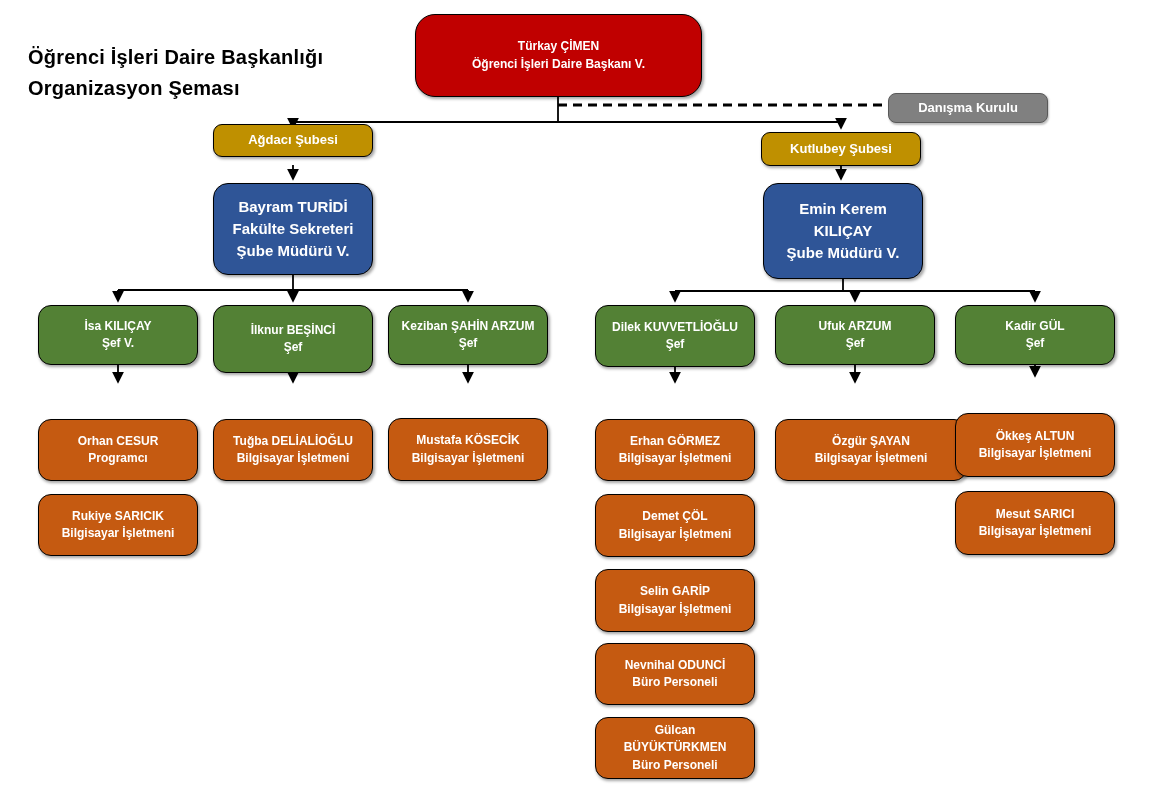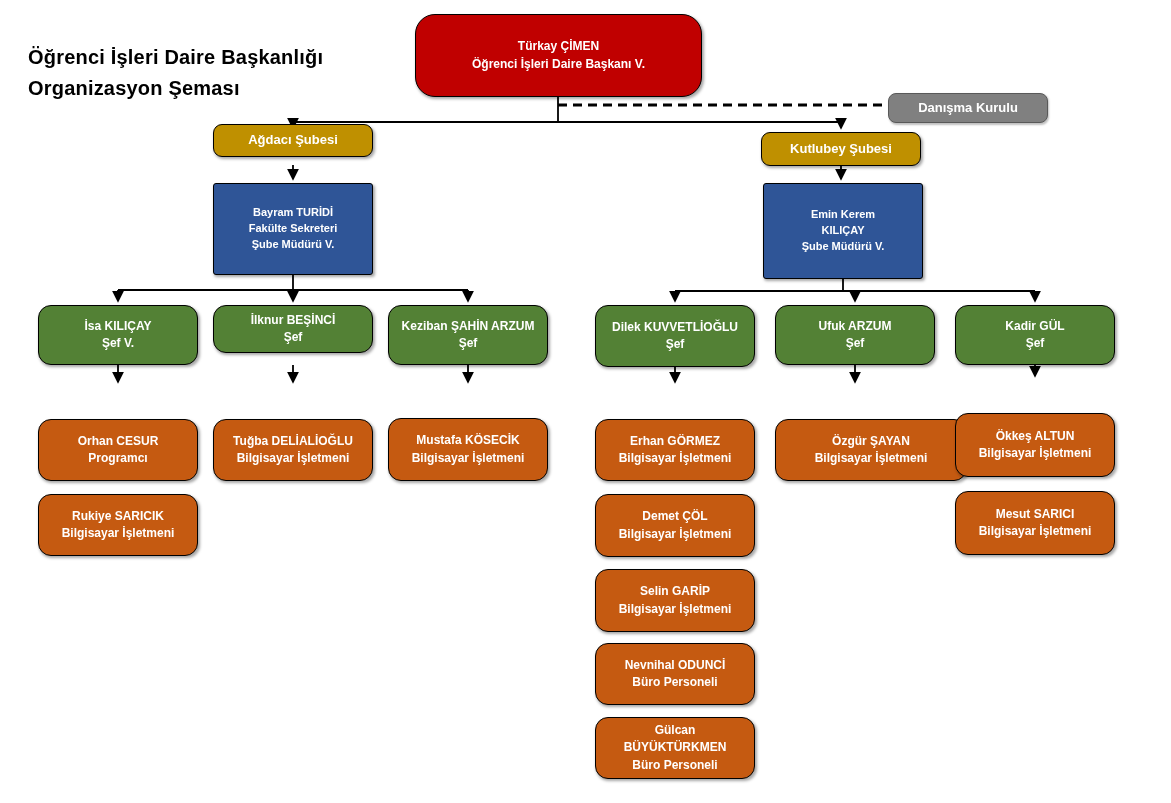--- a/index.html
+++ b/index.html
@@ -13,21 +13,21 @@
     color:#000;white-space:pre-line;line-height:1.55;letter-spacing:.2px;
   }
   .node{
     position:absolute;display:flex;flex-direction:column;align-items:center;justify-content:center;
     text-align:center;color:#fff;font-weight:700;border:1.6px solid #000;border-radius:12px;
     box-sizing:border-box;padding:2px 8px;box-shadow:1.5px 2px 3px rgba(0,0,0,.35);
   }
   .nm,.rl,.lb{white-space:pre-line;line-height:1.45;}
   .red   {background:var(--red);border-radius:20px;font-size:12px;}
   .gold  {background:var(--gold);border-radius:9px;font-size:13px;}
-  .blue  {background:var(--blue);border-radius:3px;font-size:11px;text-align:center;}
+  .blue  {background:var(--blue);border-radius:15px;font-size:15px;text-align:center;}
   .green {background:var(--green);border-radius:13px;font-size:12px;}
   .orange{background:var(--orange);border-radius:13px;font-size:12px;margin-top:33px;}
   .gray  {background:var(--gray);border-color:var(--grayBorder);border-radius:8px;
           font-size:13px;box-shadow:1px 1.5px 2px rgba(0,0,0,.25);}
 </style>
 </head>
 <body>
 
 <div class="stage">
 
@@ -98,21 +98,21 @@
   <div class="node blue" style="left:763px;top:183px;width:160px;height:96px">
     <div class="nm">Emin Kerem
 KILIÇAY</div>
     <div class="rl">Şube Müdürü V.</div>
   </div>
 
   <div class="node green" style="left:38px;top:305px;width:160px;height:60px">
     <div class="nm">İsa KILIÇAY</div>
     <div class="rl">Şef V.</div>
   </div>
-  <div class="node green" style="left:213px;top:305px;width:160px;height:48px">
+  <div class="node green" style="left:213px;top:305px;width:160px;height:68px">
     <div class="nm">İlknur BEŞİNCİ</div>
     <div class="rl">Şef</div>
   </div>
   <div class="node green" style="left:388px;top:305px;width:160px;height:60px">
     <div class="nm">Keziban ŞAHİN ARZUM</div>
     <div class="rl">Şef</div>
   </div>
 
   <div class="node green" style="left:595px;top:305px;width:160px;height:62px">
     <div class="nm">Dilek KUVVETLİOĞLU</div>

